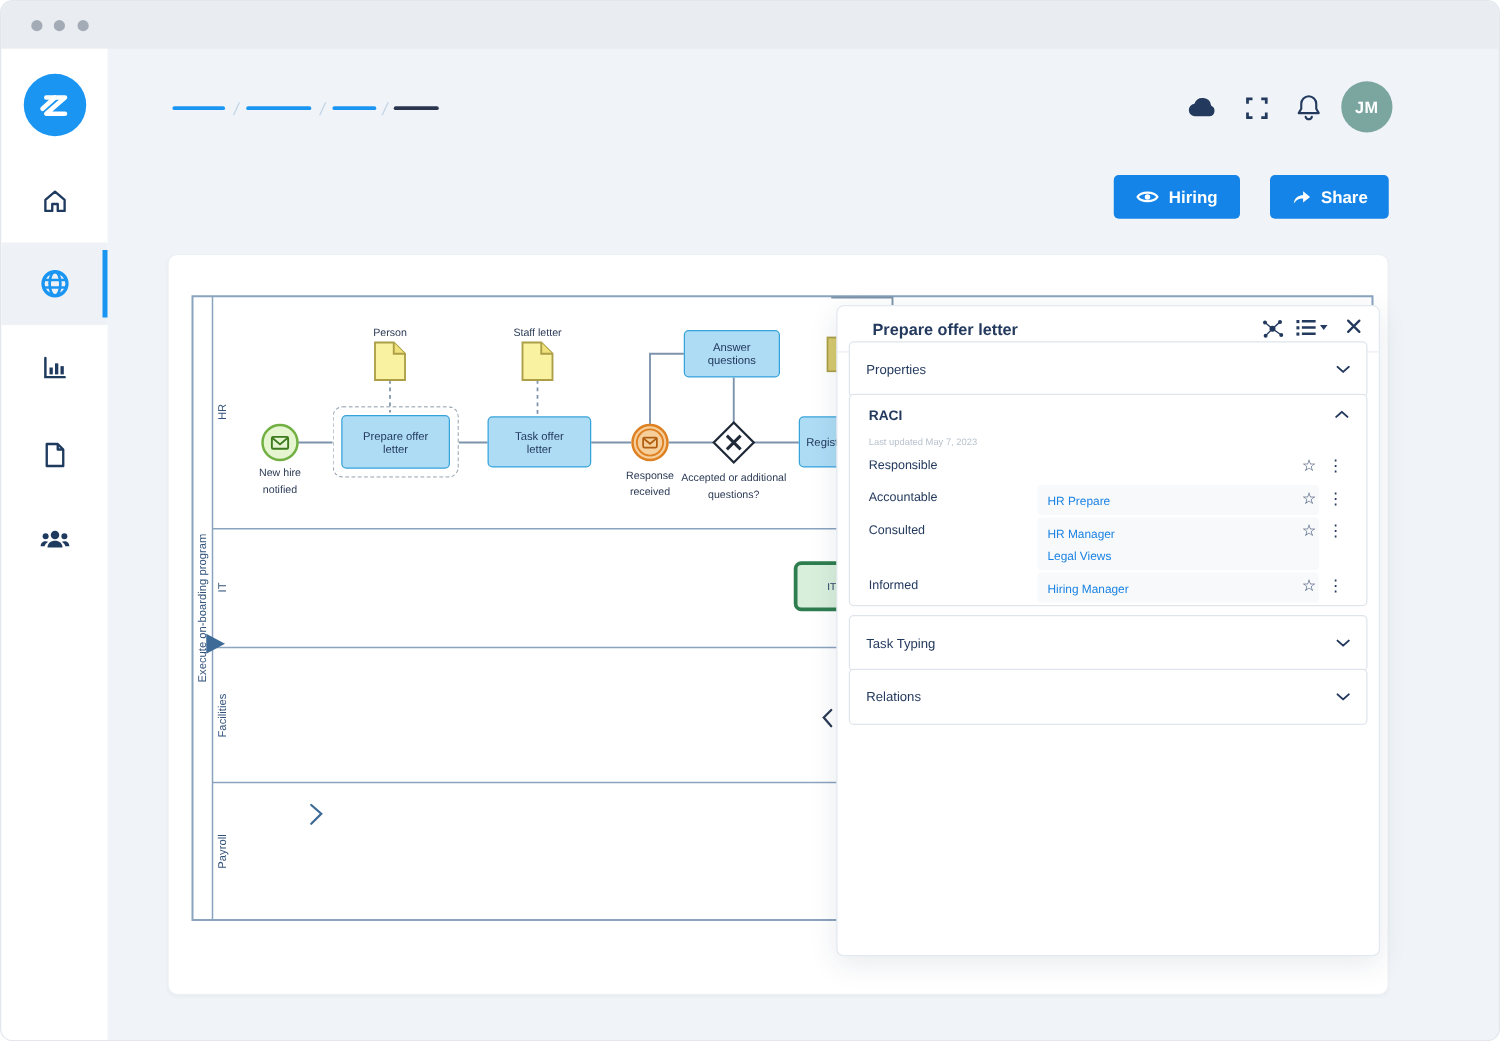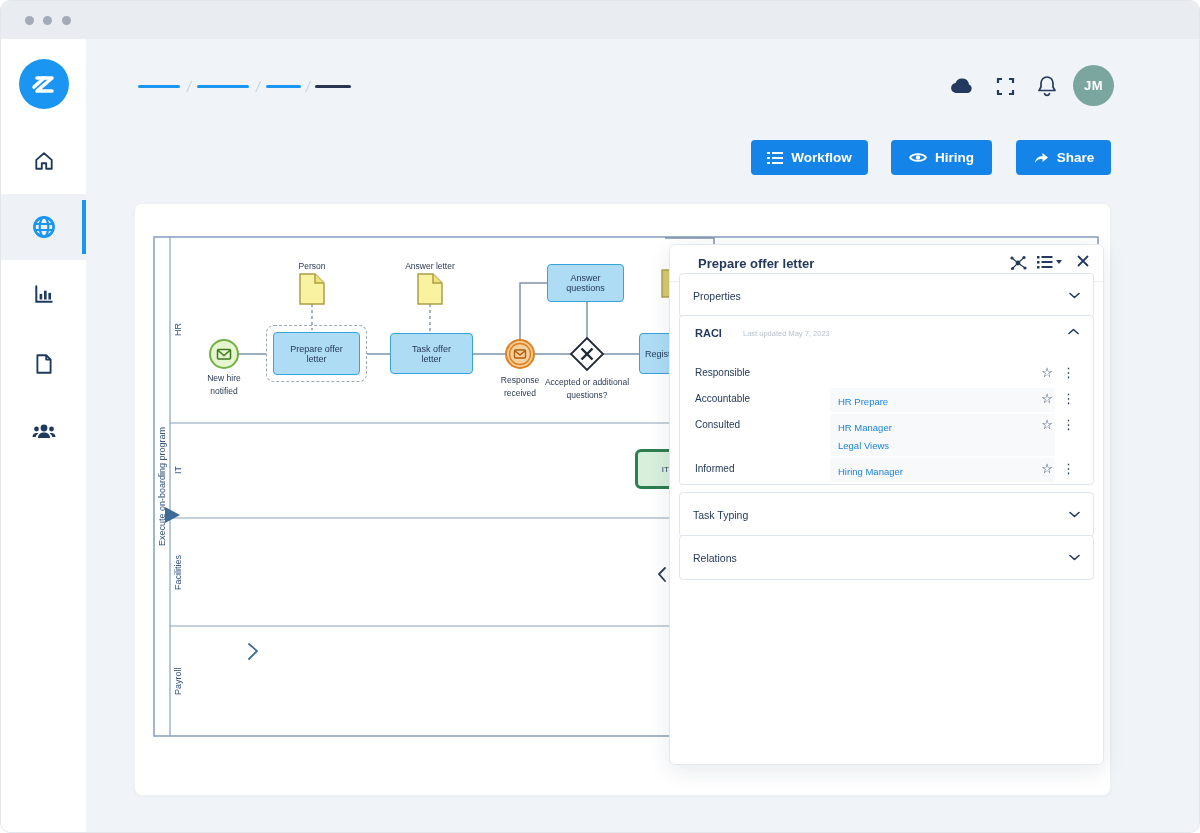--- a/index.html
+++ b/index.html
@@ -40,21 +40,21 @@
 
   
   .panel { position:absolute; left:534px; top:40px; width:435px; height:521px; background:#fff; border:1px solid #e4e9ef; border-radius:6px; box-shadow:0 6px 22px rgba(30,50,80,.10); }
   .panel-header { position:absolute; left:0; top:0; right:0; height:37px; border-bottom:1px solid #eaeef3; }
   .panel-title { position:absolute; left:28px; top:11px; font-size:13px; font-weight:bold; color:#23395d; }
   .ph-icon { position:absolute; top:10px; color:#23395d; cursor:pointer; display:flex; align-items:center; }
   .acc { position:absolute; left:9px; right:9px; height:45px; border:1px solid #dfe5ec; border-radius:4px; background:#fff; display:flex; align-items:center; justify-content:space-between; padding:0 13px; cursor:pointer; }
   .acc span.lbl { font-size:10.5px; color:#23395d; }
   .card { position:absolute; left:9px; right:9px; border:1px solid #dfe5ec; border-radius:4px; background:#fff; }
   .raci-title { position:absolute; left:15px; top:11px; font-size:11px; font-weight:bold; color:#23395d; }
-  .raci-sub { position:absolute; left:15px; top:13px; font-size:7.5px; color:#b8c2cd;margin-left:48px; }
+  .raci-sub { position:absolute; left:15px; top:33px; font-size:7.5px; color:#b8c2cd; }
   .raci-row { position:absolute; left:15px; right:12px; }
   .raci-row .rlabel { position:absolute; left:0; top:5px; font-size:10px; color:#23395d; }
   .chip { position:absolute; left:135px; width:225px; top:0; bottom:0; background:#f7f9fb; border-radius:3px; padding:5px 8px; }
   .chip .val { font-size:9.5px; color:#1a82e2; line-height:18px; }
   .row-star { position:absolute; right:28px; top:3px; font-size:13px; color:#23395d; cursor:pointer; }
   .row-kebab { position:absolute; right:6px; top:3px; font-size:13px; color:#23395d; cursor:pointer; }
 
   .chev { stroke:#23395d; stroke-width:1.6; fill:none; stroke-linecap:round; stroke-linejoin:round; }
 </style>
 </head>
@@ -135,31 +135,20 @@
     </svg>
   </div>
   <div class="top-icon" style="left:1036px;top:74px">
     <svg width="20" height="22" viewBox="0 0 20 22">
       <path d="M10 2 a6 6 0 0 1 6 6 v4 l2 3.5 H2 L4 12 V8 a6 6 0 0 1 6 -6 Z" fill="none" stroke="#23395d" stroke-width="1.7" stroke-linejoin="round"></path>
       <path d="M7.5 18.5 a2.6 2.6 0 0 0 5 0" fill="none" stroke="#23395d" stroke-width="1.7" stroke-linecap="round"></path>
     </svg>
   </div>
   <div class="avatar">JM</div>
 
-  <button class="btn" style="left:750px;width:117px">
-    <svg width="16" height="14" viewBox="0 0 16 14">
-      <rect x="0" y="1" width="3" height="2" fill="#fff"></rect>
-        <rect x="5" y="1" width="11" height="2" fill="#fff"></rect>
-      <rect x="0" y="6" width="3" height="2" fill="#fff"></rect>
-        <rect x="5" y="6" width="11" height="2" fill="#fff"></rect>
-      <rect x="0" y="11" width="3" height="2" fill="#fff"></rect>
-        <rect x="5" y="11" width="11" height="2" fill="#fff"></rect>
-    </svg>
-    <span>Workflow</span>
-  </button>
   <button class="btn" style="left:890px;width:101px">
     <svg width="18" height="13" viewBox="0 0 18 13">
       <path d="M1 6.5 C4 2 14 2 17 6.5 C14 11 4 11 1 6.5 Z" fill="none" stroke="#fff" stroke-width="1.8"></path>
       <circle cx="9" cy="6.5" r="2.2" fill="#fff"></circle>
     </svg>
     <span>Hiring</span>
   </button>
   <button class="btn" style="left:1015px;width:95px">
     <svg width="16" height="14" viewBox="0 0 16 14">
       <path d="M2 12 C2.5 7 6 5.2 9.5 5.2 V2 L15 6.5 L9.5 11 V7.8 C6.5 7.8 4 8.6 2 12 Z" fill="#fff"></path>
@@ -239,21 +228,21 @@
     <div class="vlabel" style="left:36px;top:422px;width:14px;height:110px">Payroll</div>
 
     <div class="sel-box" style="left:131px;top:121px;width:101px;height:57px"></div>
     <div class="task" style="left:138px;top:128px;width:87px;height:43px">Prepare offer letter</div>
     <div class="task" style="left:255px;top:129px;width:83px;height:41px">Task offer letter</div>
     <div class="task" style="left:412px;top:60px;width:77px;height:38px">Answer questions</div>
     <div class="task" style="left:504px;top:129px;width:80px;height:41px;justify-content:flex-start;padding-left:5px">Register</div>
     <div class="task green" style="left:500px;top:245px;width:70px;height:40px">IT pr</div>
 
     <div class="dlabel" style="left:147px;top:56px;width:60px">Person</div>
-    <div class="dlabel" style="left:260px;top:56px;width:70px">Answer letter</div>
+    <div class="dlabel" style="left:260px;top:56px;width:70px">Staff letter</div>
     <div class="dlabel" style="left:59px;top:168px;width:60px">New hire notified</div>
     <div class="dlabel" style="left:355px;top:170px;width:60px">Response received</div>
     <div class="dlabel" style="left:396px;top:172px;width:112px">Accepted or additional questions?</div>
 
     <div class="panel">
       <div class="panel-header">
         <span class="panel-title">Prepare offer letter</span>
         <span class="ph-icon" style="right:76px">
           <svg width="18" height="16" viewBox="0 0 18 16">
             <circle cx="9" cy="8" r="2.4" fill="#23395d"></circle>

